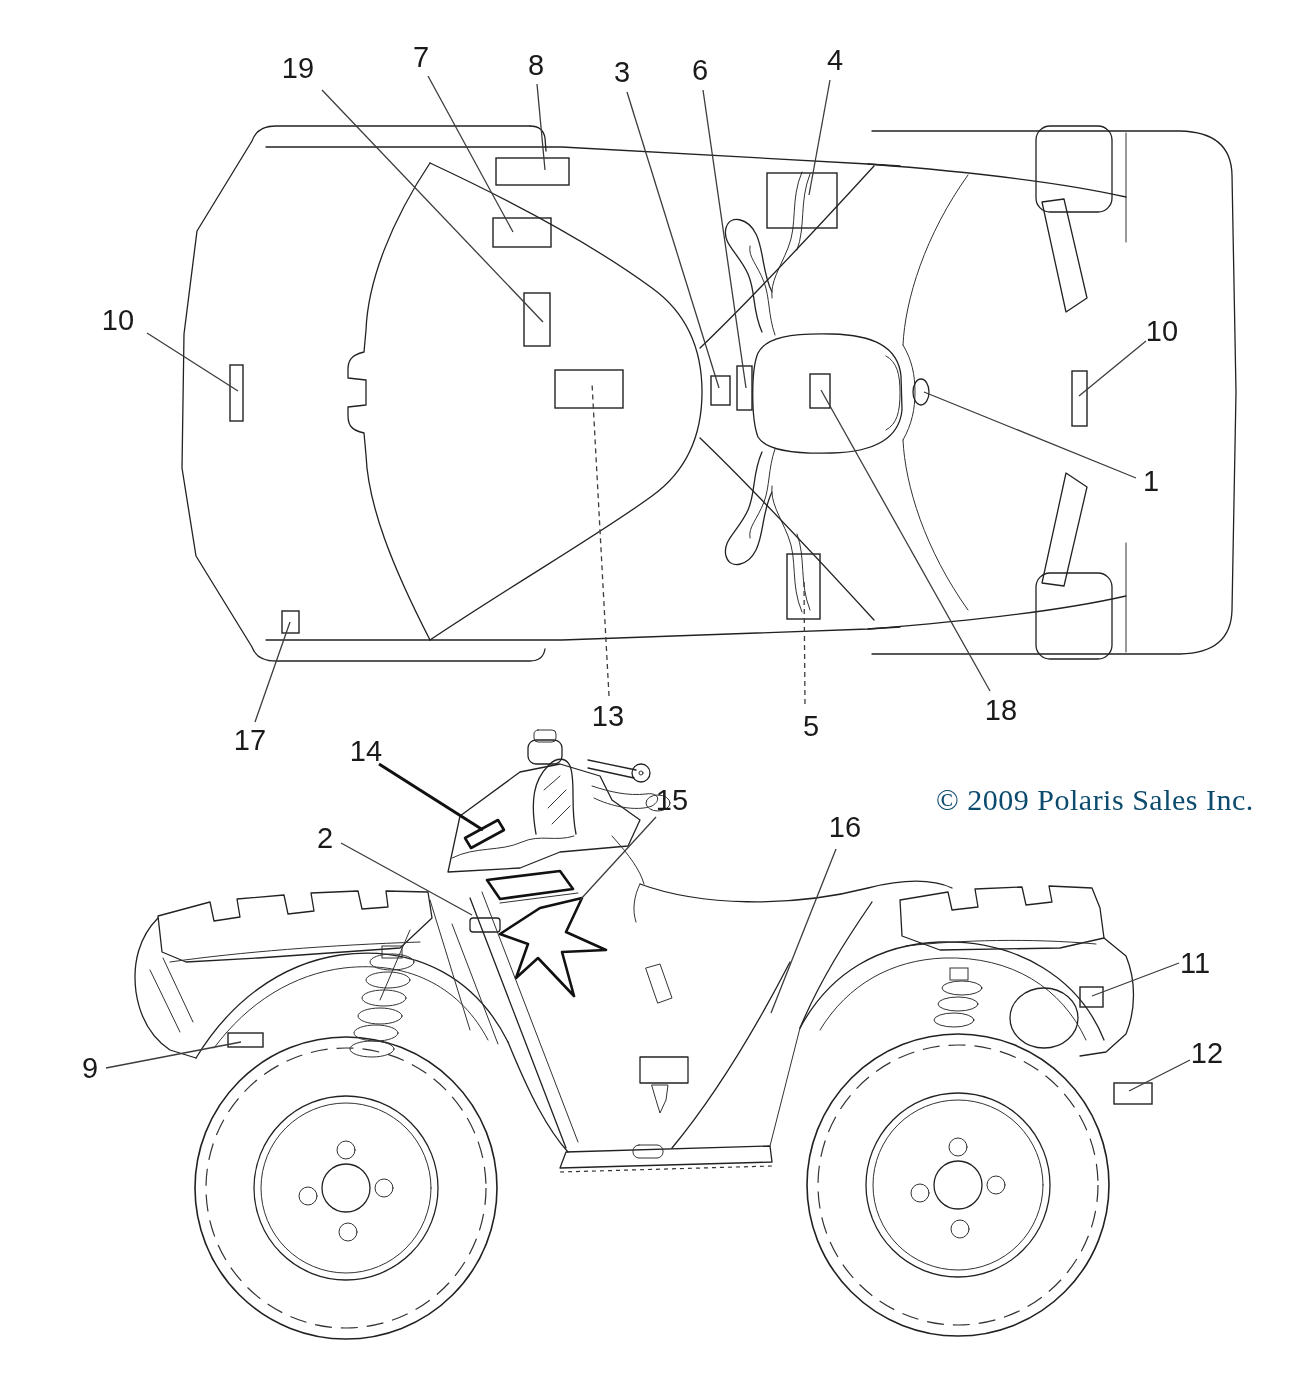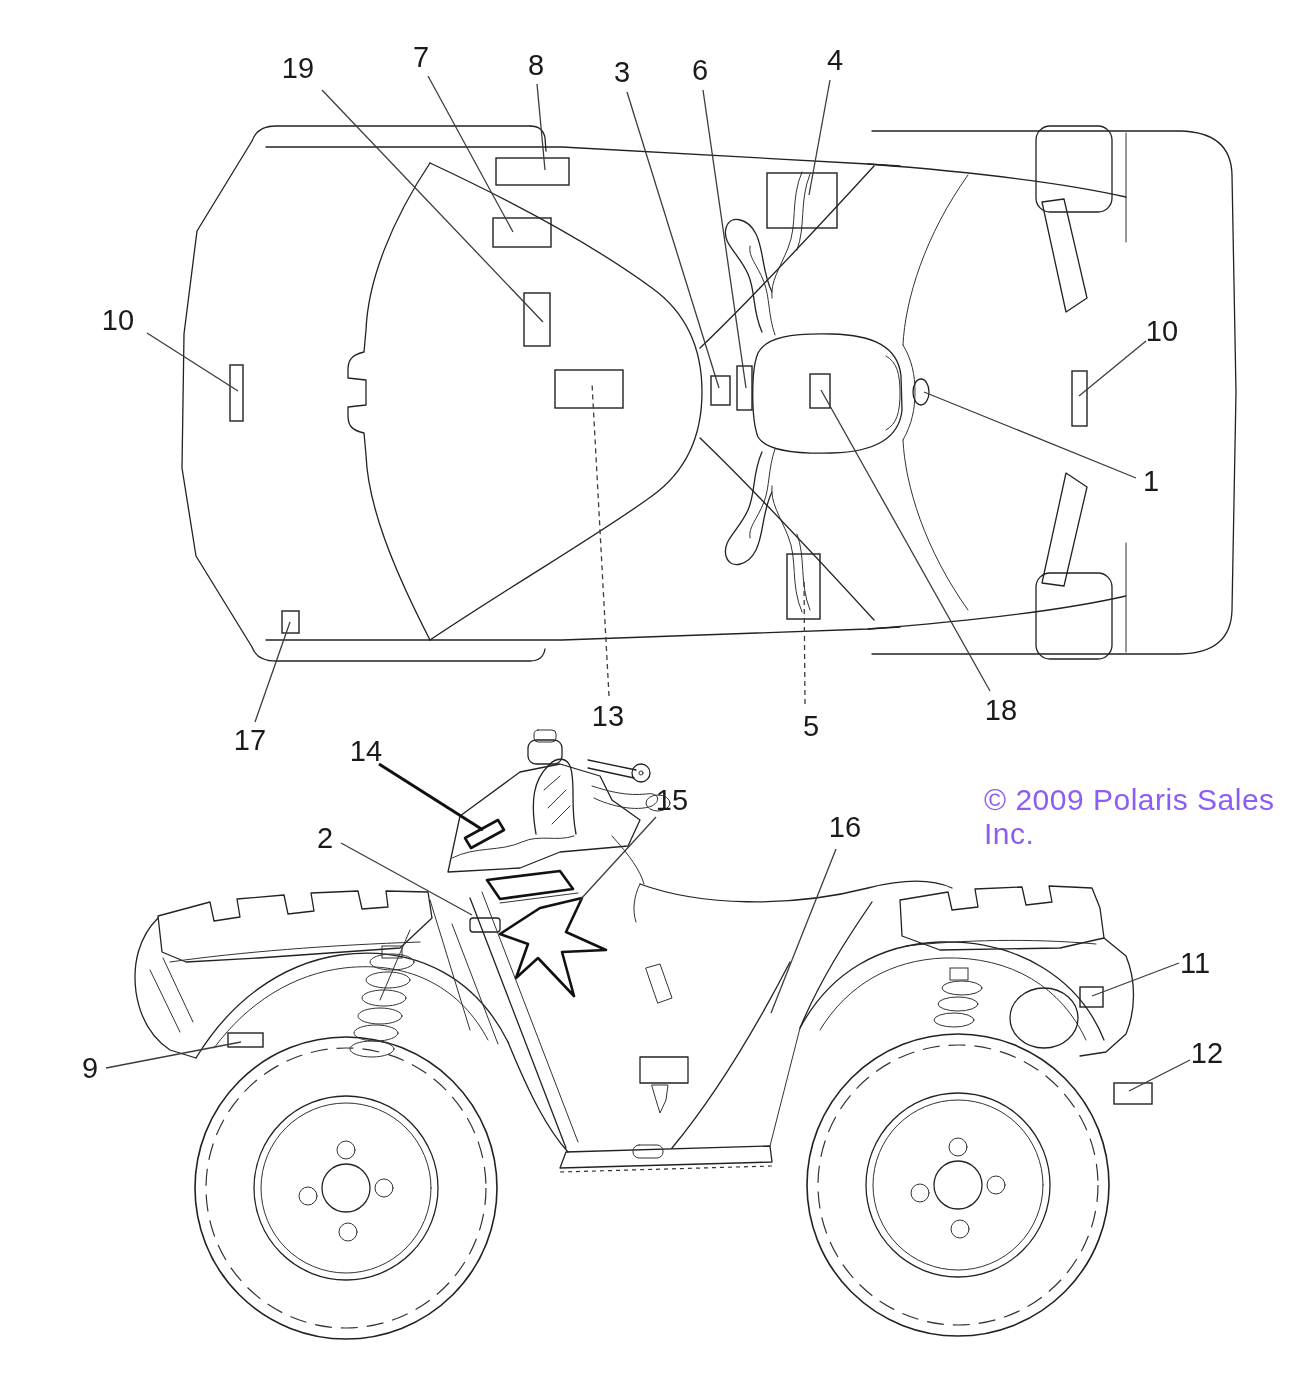--- a/index.html
+++ b/index.html
@@ -8,22 +8,22 @@
   svg{position:absolute;left:0;top:0;}
   .art{fill:none;stroke:#222222;stroke-width:1.3;stroke-linecap:round;stroke-linejoin:round;}
   .art-thin{fill:none;stroke:#333333;stroke-width:1;stroke-linecap:round;}
   .art-bold{fill:none;stroke:#111111;stroke-width:2.6;stroke-linejoin:round;}
   .art-dash{fill:none;stroke:#333333;stroke-width:1.2;stroke-dasharray:17 9;}
   .decal{fill:none;stroke:#222222;stroke-width:1.4;}
   .leader{stroke:#3c3c3c;stroke-width:1.3;fill:none;}
   .leader.bold{stroke:#111;stroke-width:3;}
   .leader.dashed{stroke-dasharray:5 4;}
   .callout-num{font-family:"Liberation Sans", sans-serif;font-size:29px;fill:#1a1a1a;}
-  #copyright{position:absolute;left:984px;top:783px;width:330px;
-             font-size:30px;color:#8b5cf6;letter-spacing:0.5px;}
+  #copyright{position:absolute;left:936px;top:783px;width:330px;
+             font-size:30px;color:#0c4a6e;letter-spacing:0.5px;font-family:Liberation Serif, serif;}
 </style>
 </head>
 <body>
 
 <div id="page">
 
   <svg id="art" width="1313" height="1385" viewBox="0 0 1313 1385">
 
     <g>
 

